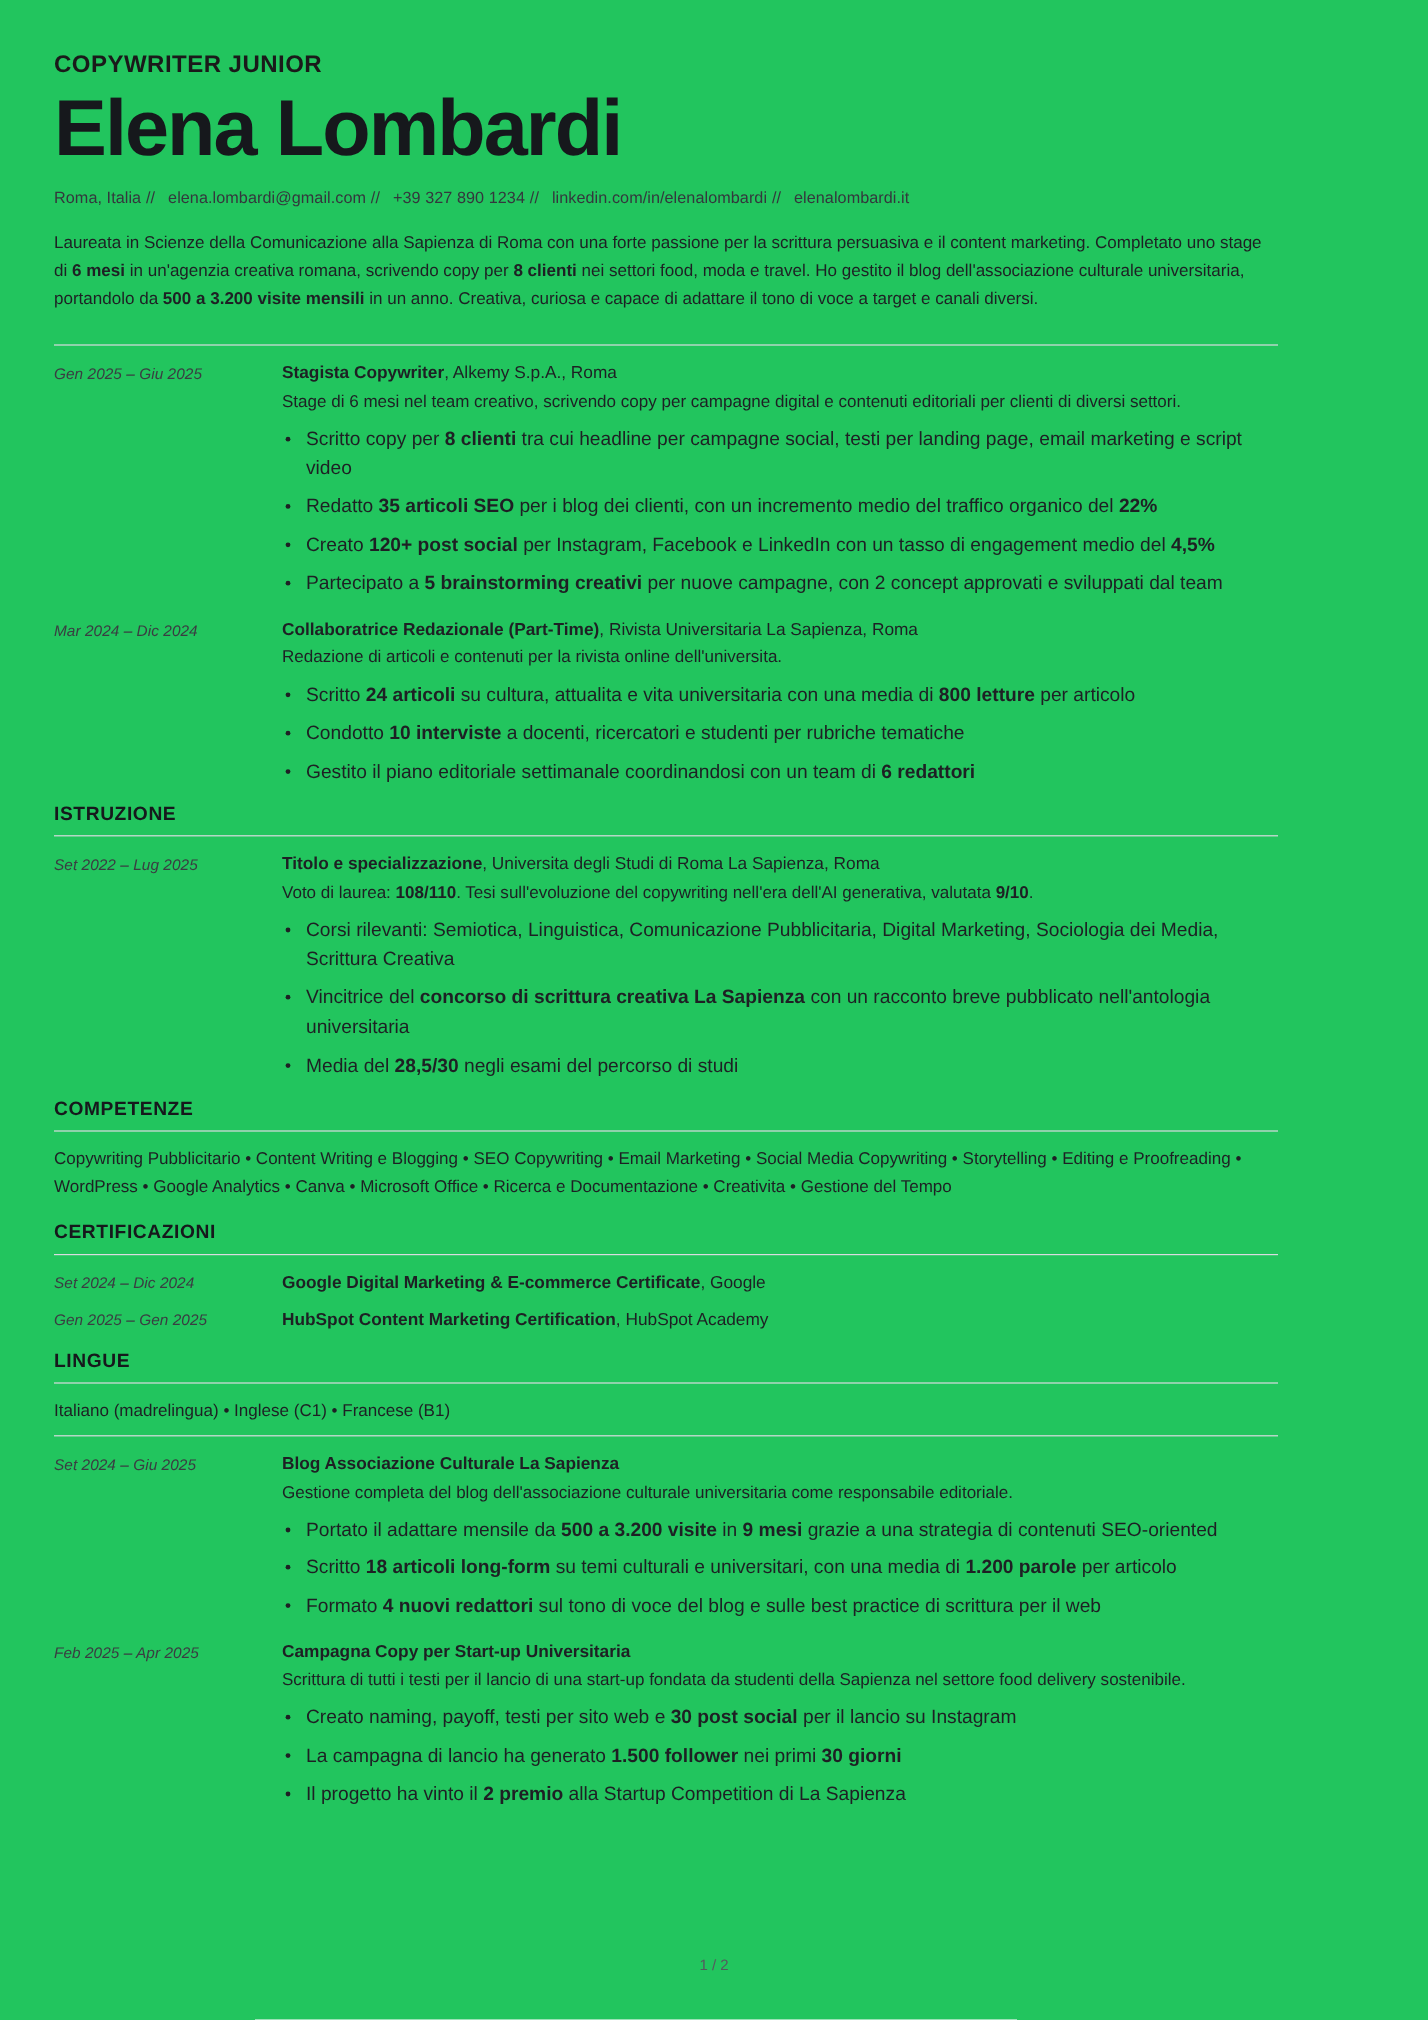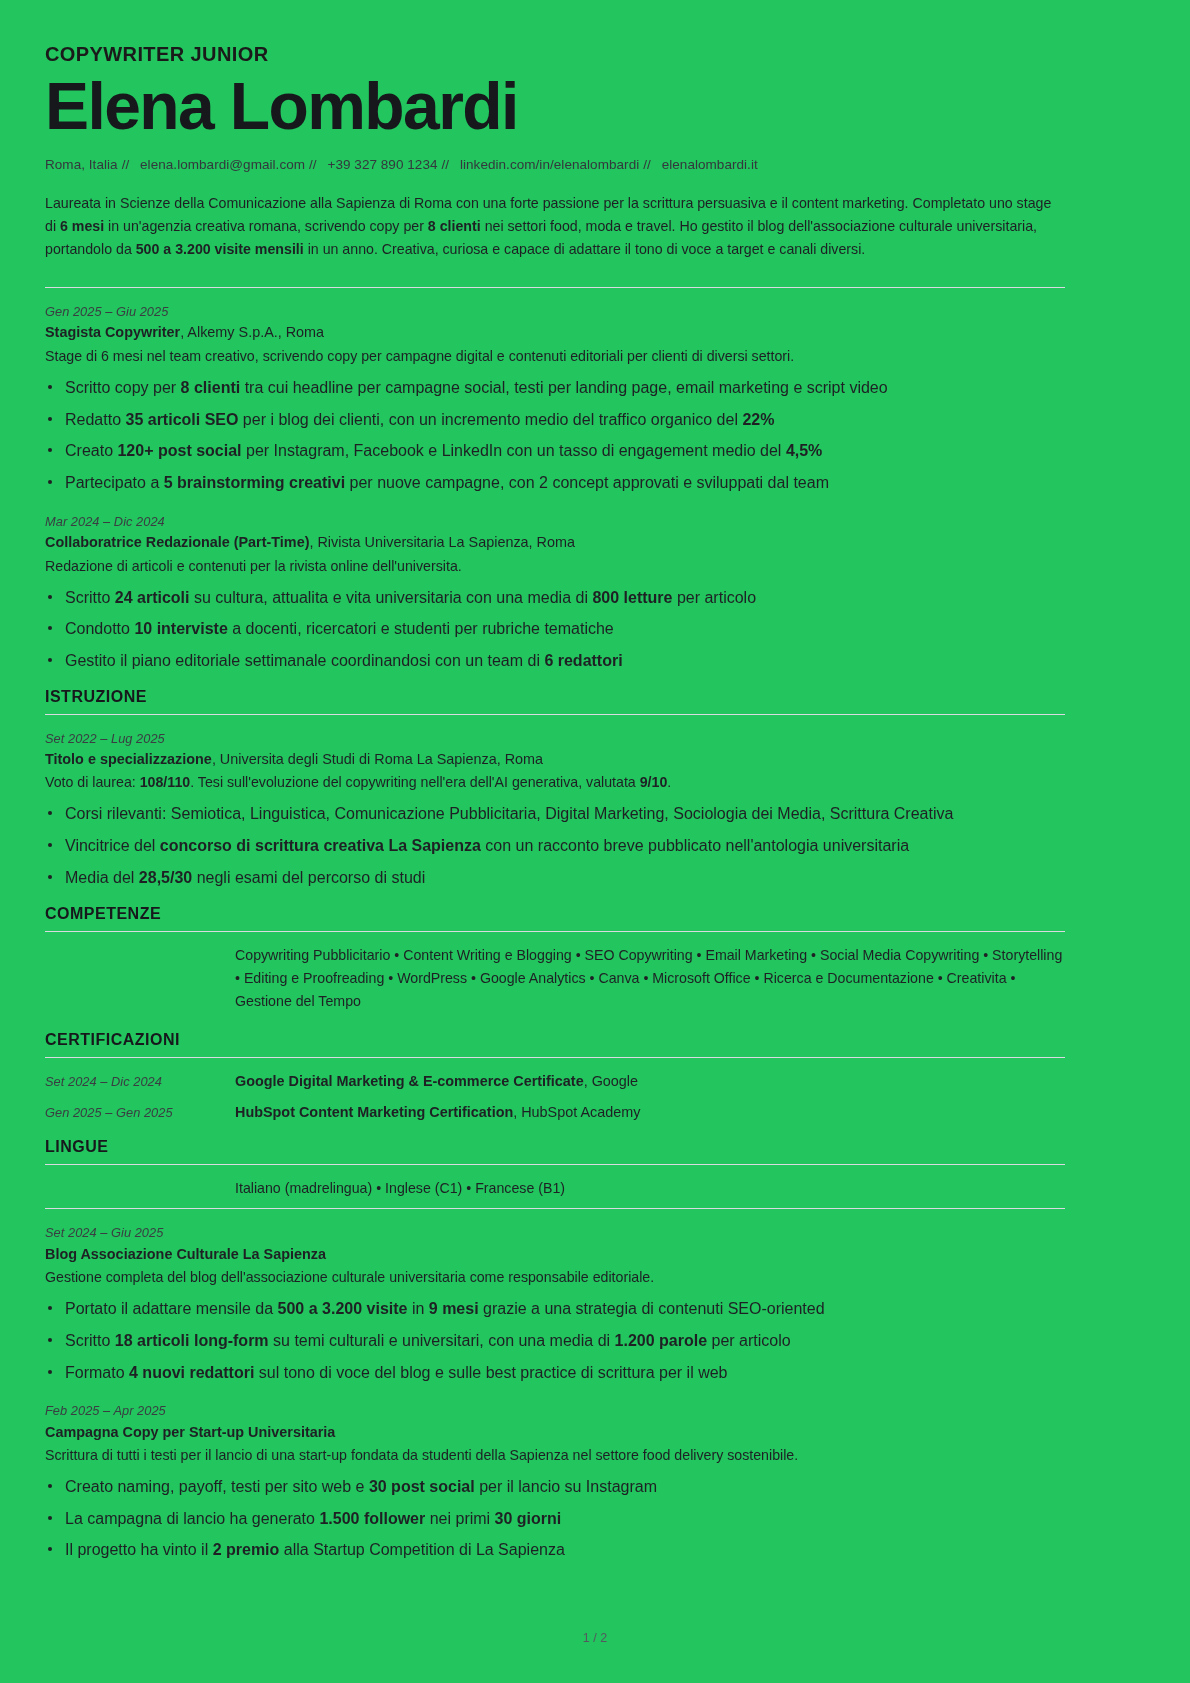--- a/index.html
+++ b/index.html
@@ -74,21 +74,20 @@
   }
   .rule {
     border-bottom: 1px solid #d9dbe0;
     margin-bottom: 12px;
   }
 
   .entry {
     display: flex;
     align-items: flex-start;
     margin-bottom: 14px;
-    flex-direction: column;
   }
   .entry-date {
     width: 190px;
     min-width: 190px;
     font-size: 12.8px;
     font-style: italic;
     color: #3a3d42;
     line-height: 1.5;
     padding-top: 2px;
     letter-spacing: 0.05px;
@@ -133,20 +132,21 @@
     top: 9px;
     width: 4px;
     height: 4px;
     border-radius: 50%;
     background: #1e2024;
   }
   ul.bullets li b { font-weight: bold; }
 
   .plain-block {
     display: flex;
+    flex-direction: column;
   }
   .plain-block .spacer {
     width: 190px;
     min-width: 190px;
   }
   .plain-text {
     flex: 1;
     font-size: 14.2px;
     line-height: 1.62;
     color: #1e2024;

